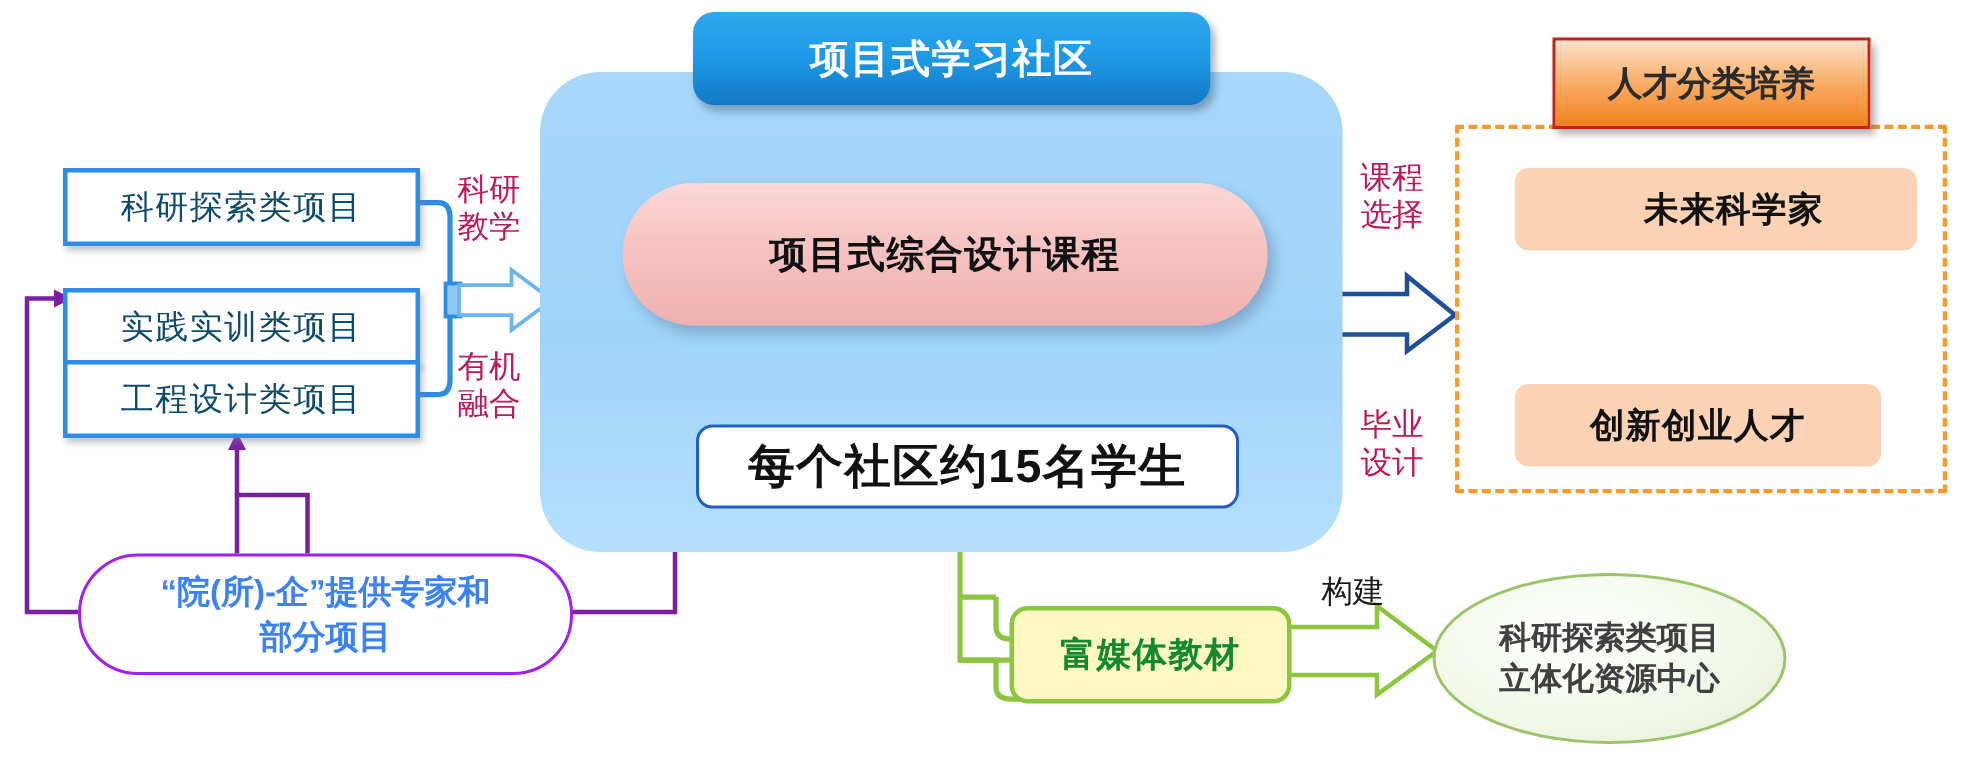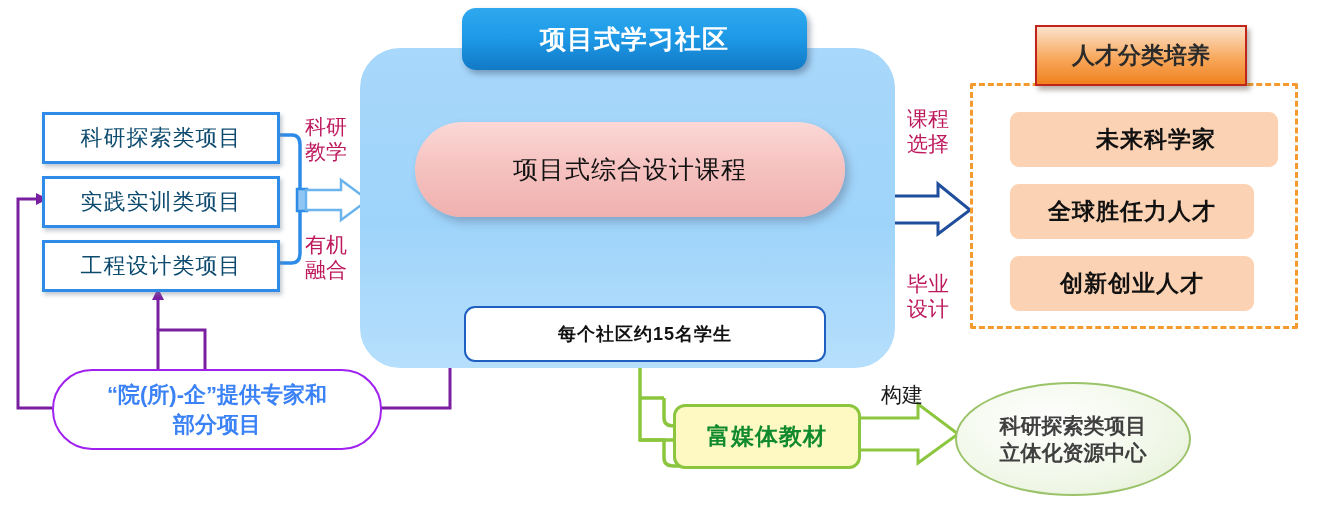--- a/index.html
+++ b/index.html
@@ -21,39 +21,39 @@
     left:462px;top:8px;width:345px;height:62px;border-radius:14px;
     background:linear-gradient(180deg,#2FA8EE 0%,#1E9BE8 45%,#1279C6 100%);
     color:#ffffff;font-size:26px;font-weight:bold;letter-spacing:1px;
     box-shadow:3px 4px 6px rgba(60,80,110,.45);
   }
 
   
   #course-pill{
     left:415px;top:122px;width:430px;height:95px;border-radius:48px;
     background:linear-gradient(180deg,#FBD8D6 0%,#F6C3C1 45%,#EFB1AF 100%);
-    color:#111111;font-size:25px;font-weight:normal;letter-spacing:1px;
+    color:#111111;font-size:25px;font-weight:bold;letter-spacing:1px;
     box-shadow:4px 5px 9px rgba(70,80,110,.35);
   }
 
   
   #students-box{
-    left:464px;top:306px;width:358px;height:52px;border-radius:11px;
+    left:464px;top:283px;width:358px;height:52px;border-radius:11px;
     background:#ffffff;border:2px solid #1F5FC0;
-    color:#111111;font-size:18px;font-weight:bold;letter-spacing:1px;
+    color:#111111;font-size:31px;font-weight:bold;letter-spacing:1px;
   }
 
   
   .proj-box{
     left:42px;width:232px;height:46px;background:#ffffff;
     border:3px solid #2E8BE8;color:#0c4a6e;font-size:22px;letter-spacing:1px;
     box-shadow:2px 3px 4px rgba(120,130,150,.45);
   }
   #proj-1{top:112px;}
-  #proj-2{top:176px;text-align:center;}
+  #proj-2{top:192px;text-align:center;}
   #proj-3{top:240px;}
 
   
   .side-label{color:#be185d;font-size:21px;line-height:25px;text-align:center;}
   #label-research{left:298px;top:114px;width:56px;}
   #label-fusion{left:298px;top:232px;width:56px;}
   #label-course-sel{left:900px;top:106px;width:56px;}
   #label-grad{left:900px;top:243px;width:56px;margin-top:28px;}
 
   
@@ -167,21 +167,20 @@
     <div>选择</div>
   </div>
   <div class="abs side-label" id="label-grad">
     <div>毕业</div>
     <div>设计</div>
   </div>
 
   <div class="abs" id="talent-region"></div>
   <div class="abs ctr" id="talent-header">人才分类培养</div>
   <div class="abs ctr talent-box" id="talent-1">未来科学家</div>
-  <div class="abs ctr talent-box" id="talent-2">全球胜任力人才</div>
   <div class="abs ctr talent-box" id="talent-3">创新创业人才</div>
 
   <div class="abs ctr" id="institute-box">
     <div>“院(所)-企”提供专家和</div>
     <div>部分项目</div>
   </div>
 
   <div class="abs ctr" id="media-box">富媒体教材</div>
   <div class="abs side-label" id="label-construct">构建</div>
   <div class="abs ctr" id="resource-ellipse">

